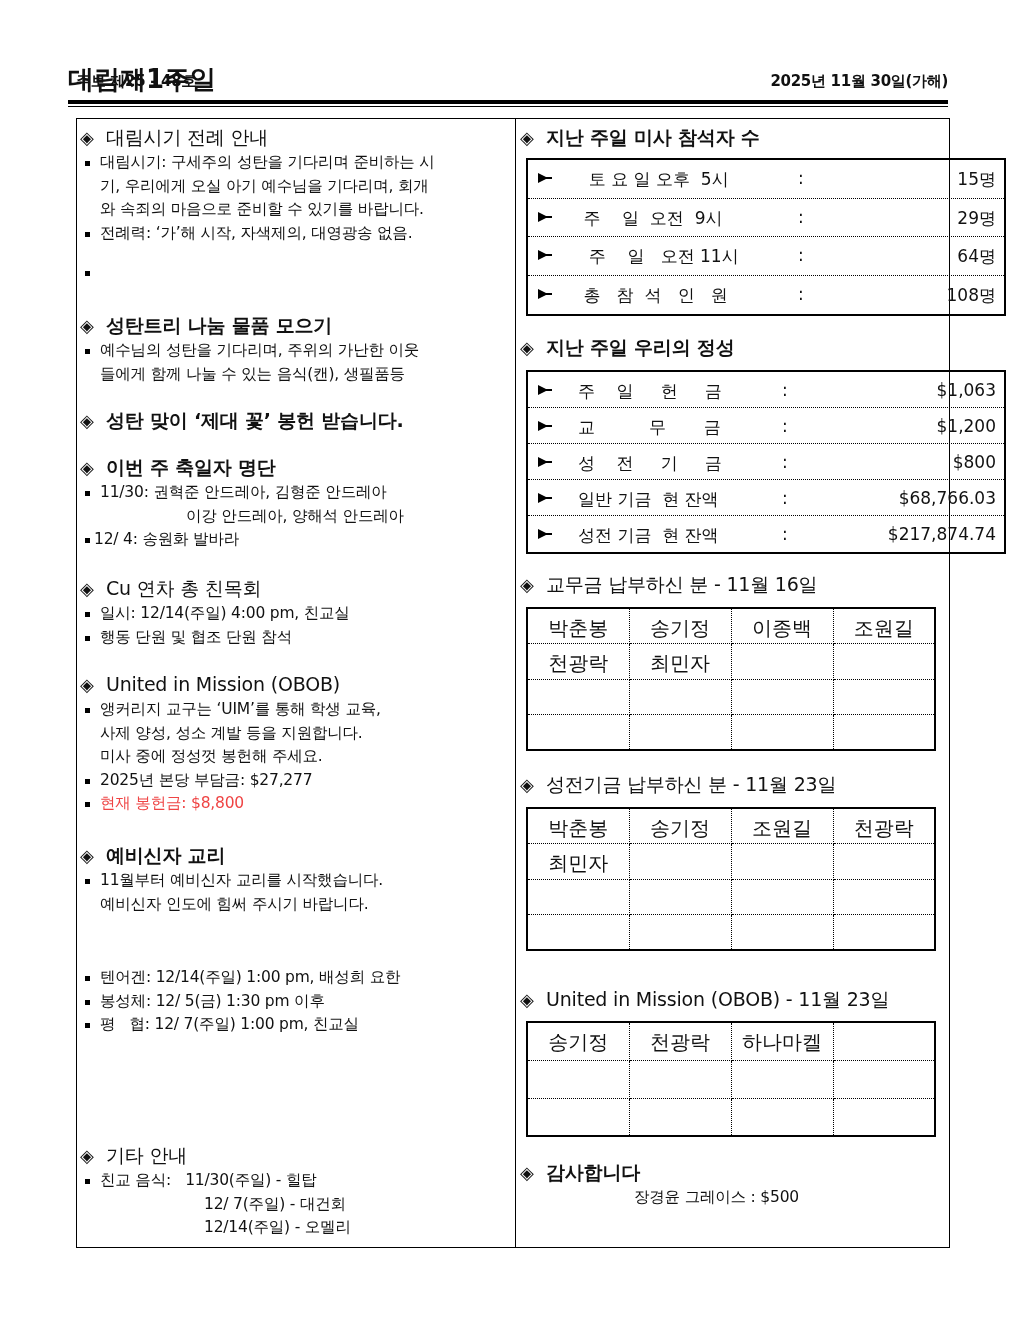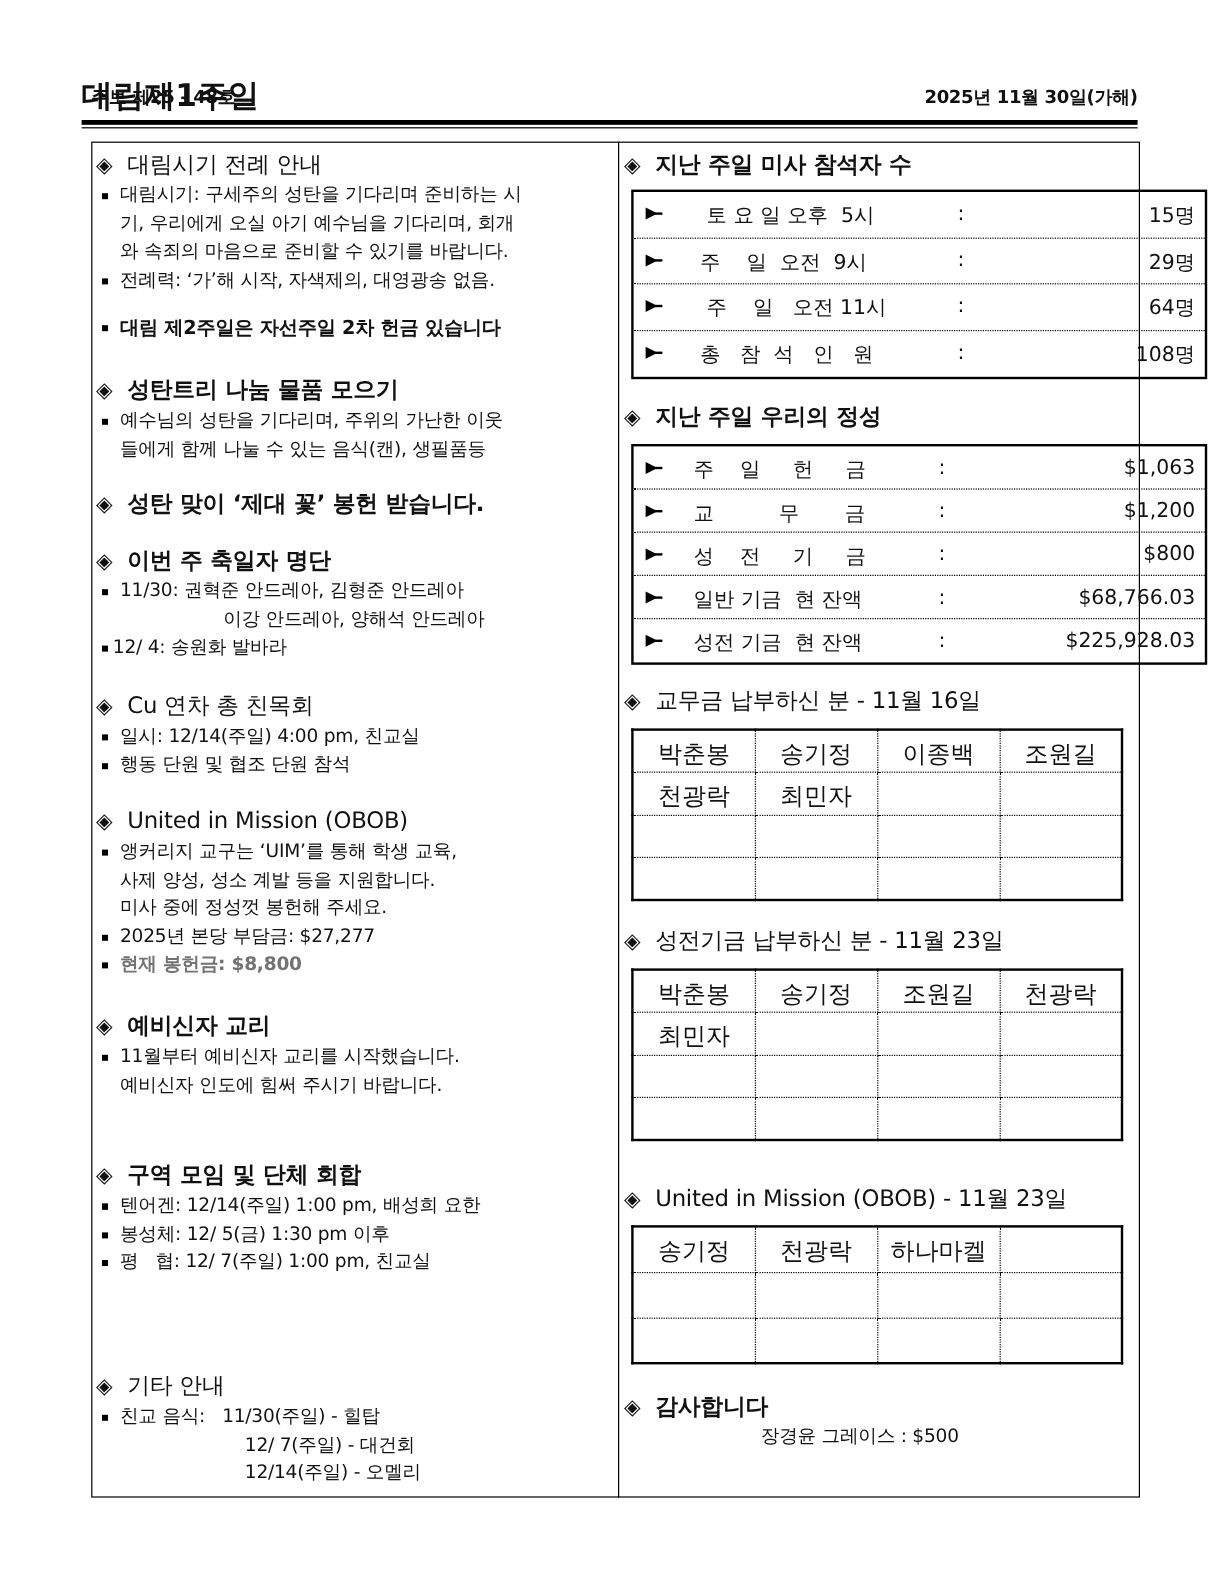--- a/index.html
+++ b/index.html
@@ -21,21 +21,21 @@
   .col-right { left: 520px; width: 428px; }
 
   .sec { position: absolute; left: 0; width: 100%; }
   .sec-title { font-size: 19px; line-height: 26px; white-space: nowrap; letter-spacing: -0.2px; }
   .sec-title .dia { display: inline-block; width: 20px; font-size: 18px; margin-right: 6px; }
   .sec-title.bold { font-weight: bold; }
 
   .item { position: relative; font-size: 15.5px; line-height: 23.5px; padding-left: 20px; white-space: nowrap; letter-spacing: -0.2px; }
   .item .bullet { position: absolute; left: 5px; top: 10px; width: 5px; height: 5px; background: #000; }
   .item.bold { font-weight: bold; font-size: 16px; }
-  .item.blue { color: #737373; font-weight: bold; }
+  .item.blue { color: #ef4444; font-weight: normal; }
   .item.wrap { white-space: normal; text-align: justify; text-align-last: left; }
 
   .boxtable { position: absolute; left: 6px; width: 480px; border: 2px solid #000; }
   .brow { position: relative; height: 38.5px; border-bottom: 1px dotted #000; font-size: 17px; }
   .brow:last-child { border-bottom: none; }
   .brow .arrow { position: absolute; left: 10px; top: 13px; width: 0; height: 0; border-top: 5px solid transparent; border-bottom: 5px solid transparent; border-left: 10px solid #000; }
   .brow .arrow::after { content: ""; position: absolute; left: -2px; top: -1px; width: 6px; height: 2px; background: #000; }
   .brow .lbl { position: absolute; left: 50px; top: 8px; letter-spacing: 0px; white-space: pre; }
   .brow .colon { position: absolute; left: 270px; top: 8px; }
   .brow .val { position: absolute; right: 8px; top: 8px; }
@@ -62,21 +62,21 @@
 <div class="col-divider"></div>
 
 <div class="col col-left">
 
   <div class="sec" style="top:6px">
     <div class="sec-title"><span class="dia">◈</span><span>대림시기 전례 안내</span></div>
     <div class="item wrap"><span class="bullet"></span><span>대림시기: 구세주의 성탄을 기다리며 준비하는 시</span></div>
     <div class="item"><span>기, 우리에게 오실 아기 예수님을 기다리며, 회개</span></div>
     <div class="item"><span>와 속죄의 마음으로 준비할 수 있기를 바랍니다.</span></div>
     <div class="item"><span class="bullet"></span><span>전례력: ‘가’해 시작, 자색제의, 대영광송 없음.</span></div>
-    <div class="item bold" style="margin-top:16px"><span class="bullet"></span><span>대림 제2주일은 자선주일 2차 헌금 있습니다</span></div>
+    <div class="item bold" style="margin-top:16px"><span class="bullet"></span></div>
   </div>
 
   <div class="sec" style="top:194px">
     <div class="sec-title bold"><span class="dia">◈</span><span>성탄트리 나눔 물품 모으기</span></div>
     <div class="item"><span class="bullet"></span><span>예수님의 성탄을 기다리며, 주위의 가난한 이웃</span></div>
     <div class="item"><span>들에게 함께 나눌 수 있는 음식(캔), 생필품등</span></div>
   </div>
 
   <div class="sec" style="top:289px">
     <div class="sec-title bold"><span class="dia">◈</span><span>성탄 맞이 ‘제대 꽃’ 봉헌 받습니다.</span></div>
@@ -104,21 +104,20 @@
     <div class="item blue"><span class="bullet"></span><span>현재 봉헌금: $8,800</span></div>
   </div>
 
   <div class="sec" style="top:724px">
     <div class="sec-title bold"><span class="dia">◈</span><span>예비신자 교리</span></div>
     <div class="item"><span class="bullet"></span><span>11월부터 예비신자 교리를 시작했습니다.</span></div>
     <div class="item"><span>예비신자 인도에 힘써 주시기 바랍니다.</span></div>
   </div>
 
   <div class="sec" style="top:848px">
-    <div class="sec-title bold"><span class="dia">◈</span><span>구역 모임 및 단체 회합</span></div>
     <div class="item"><span class="bullet"></span></div>
     <div class="item"><span class="bullet"></span><span>텐어겐: 12/14(주일) 1:00 pm, 배성희 요한</span></div>
     <div class="item"><span class="bullet"></span><span>봉성체: 12/  5(금) 1:30 pm 이후</span></div>
     <div class="item" style="white-space:pre"><span class="bullet"></span><span>평   협: 12/ 7(주일) 1:00 pm, 친교실</span></div>
   </div>
 
   <div class="sec" style="top:1024px">
     <div class="sec-title"><span class="dia">◈</span><span>기타 안내</span></div>
     <div class="item" style="white-space:pre"><span class="bullet"></span><span>친교 음식:   11/30(주일) - 힐탑</span></div>
     <div class="item" style="padding-left:124px"><span>12/ 7(주일) - 대건회</span></div>
@@ -183,21 +182,21 @@
     <div class="brow r2">
         <span class="arrow"></span>
         <span class="lbl">일반 기금  현 잔액</span>
         <span class="colon" style="left:254px">:</span>
         <span class="val">$68,766.03</span>
       </div>
     <div class="brow r2">
         <span class="arrow"></span>
         <span class="lbl">성전 기금  현 잔액</span>
         <span class="colon" style="left:254px">:</span>
-        <span class="val">$225,928.03</span>
+        <span class="val">$217,874.74</span>
       </div>
   </div>
 
   <div class="sec" style="top:453px">
     <div class="sec-title"><span class="dia">◈</span><span>교무금 납부하신 분 - 11월 16일</span></div>
   </div>
   <table class="grid" style="top:489px">
     <tbody>
         <tr>
           <td>박춘봉</td>

